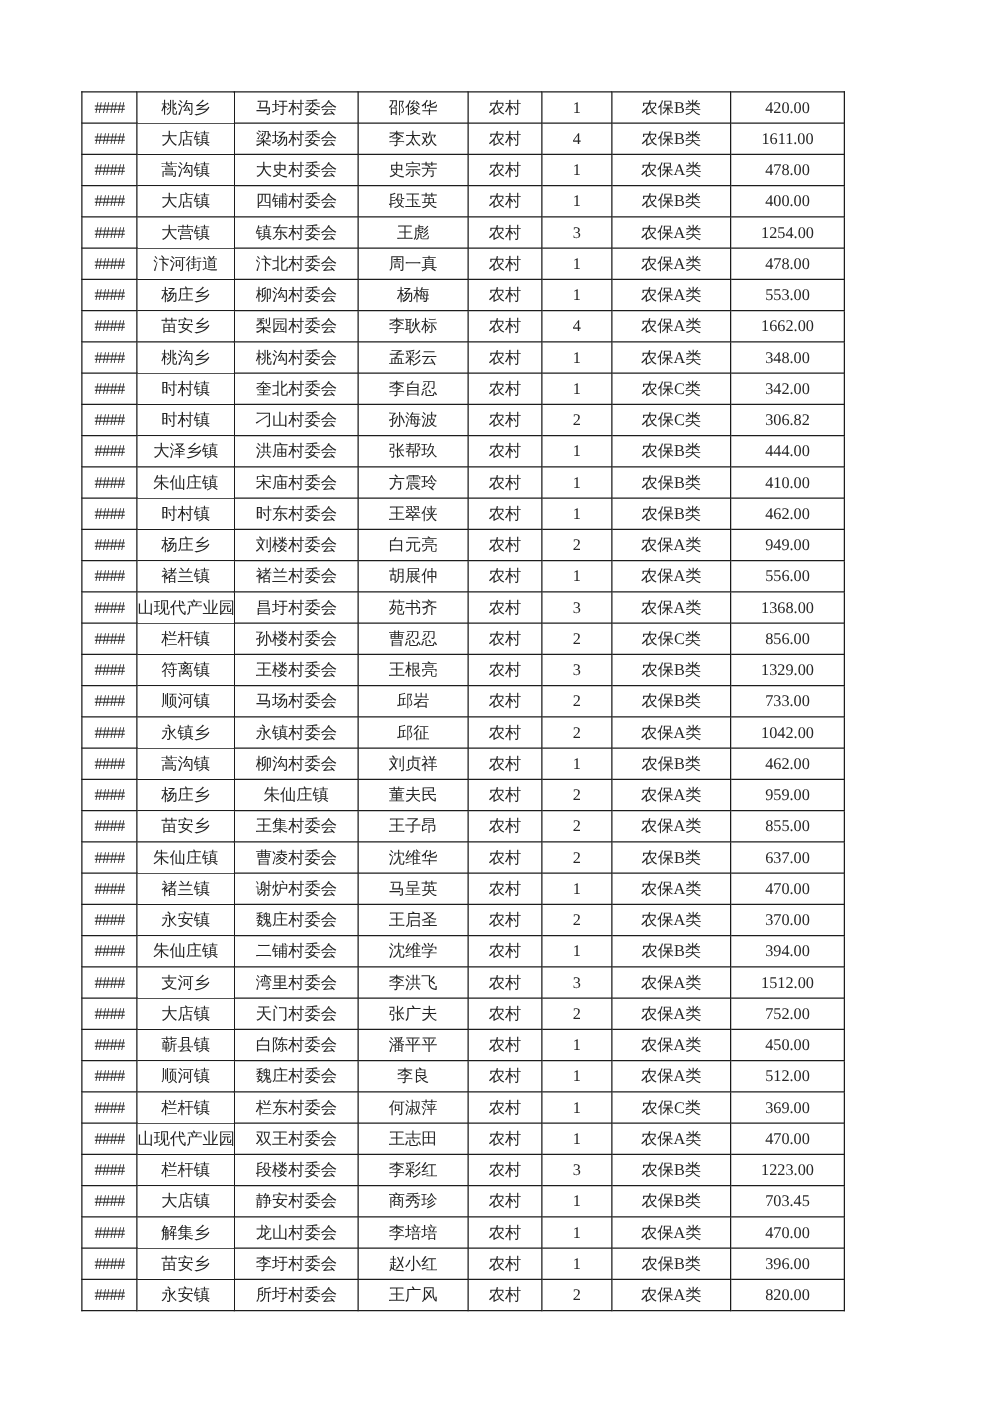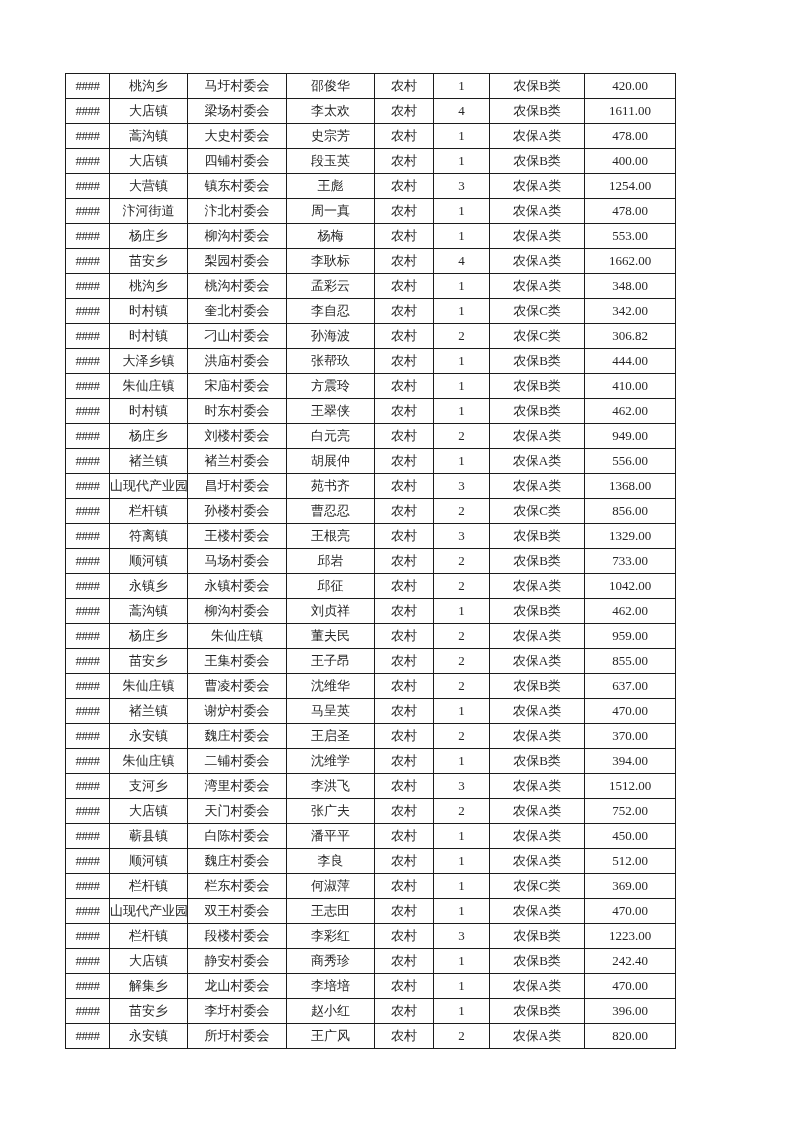--- a/index.html
+++ b/index.html
@@ -413,21 +413,21 @@
         <td class="c7">1223.00</td>
       </tr>
       <tr>
         <td class="c0">####</td>
         <td class="c1">大店镇</td>
         <td class="c2">静安村委会</td>
         <td class="c3">商秀珍</td>
         <td class="c4">农村</td>
         <td class="c5">1</td>
         <td class="c6">农保B类</td>
-        <td class="c7">242.40</td>
+        <td class="c7">703.45</td>
       </tr>
       <tr>
         <td class="c0">####</td>
         <td class="c1">解集乡</td>
         <td class="c2">龙山村委会</td>
         <td class="c3">李培培</td>
         <td class="c4">农村</td>
         <td class="c5">1</td>
         <td class="c6">农保A类</td>
         <td class="c7">470.00</td>

